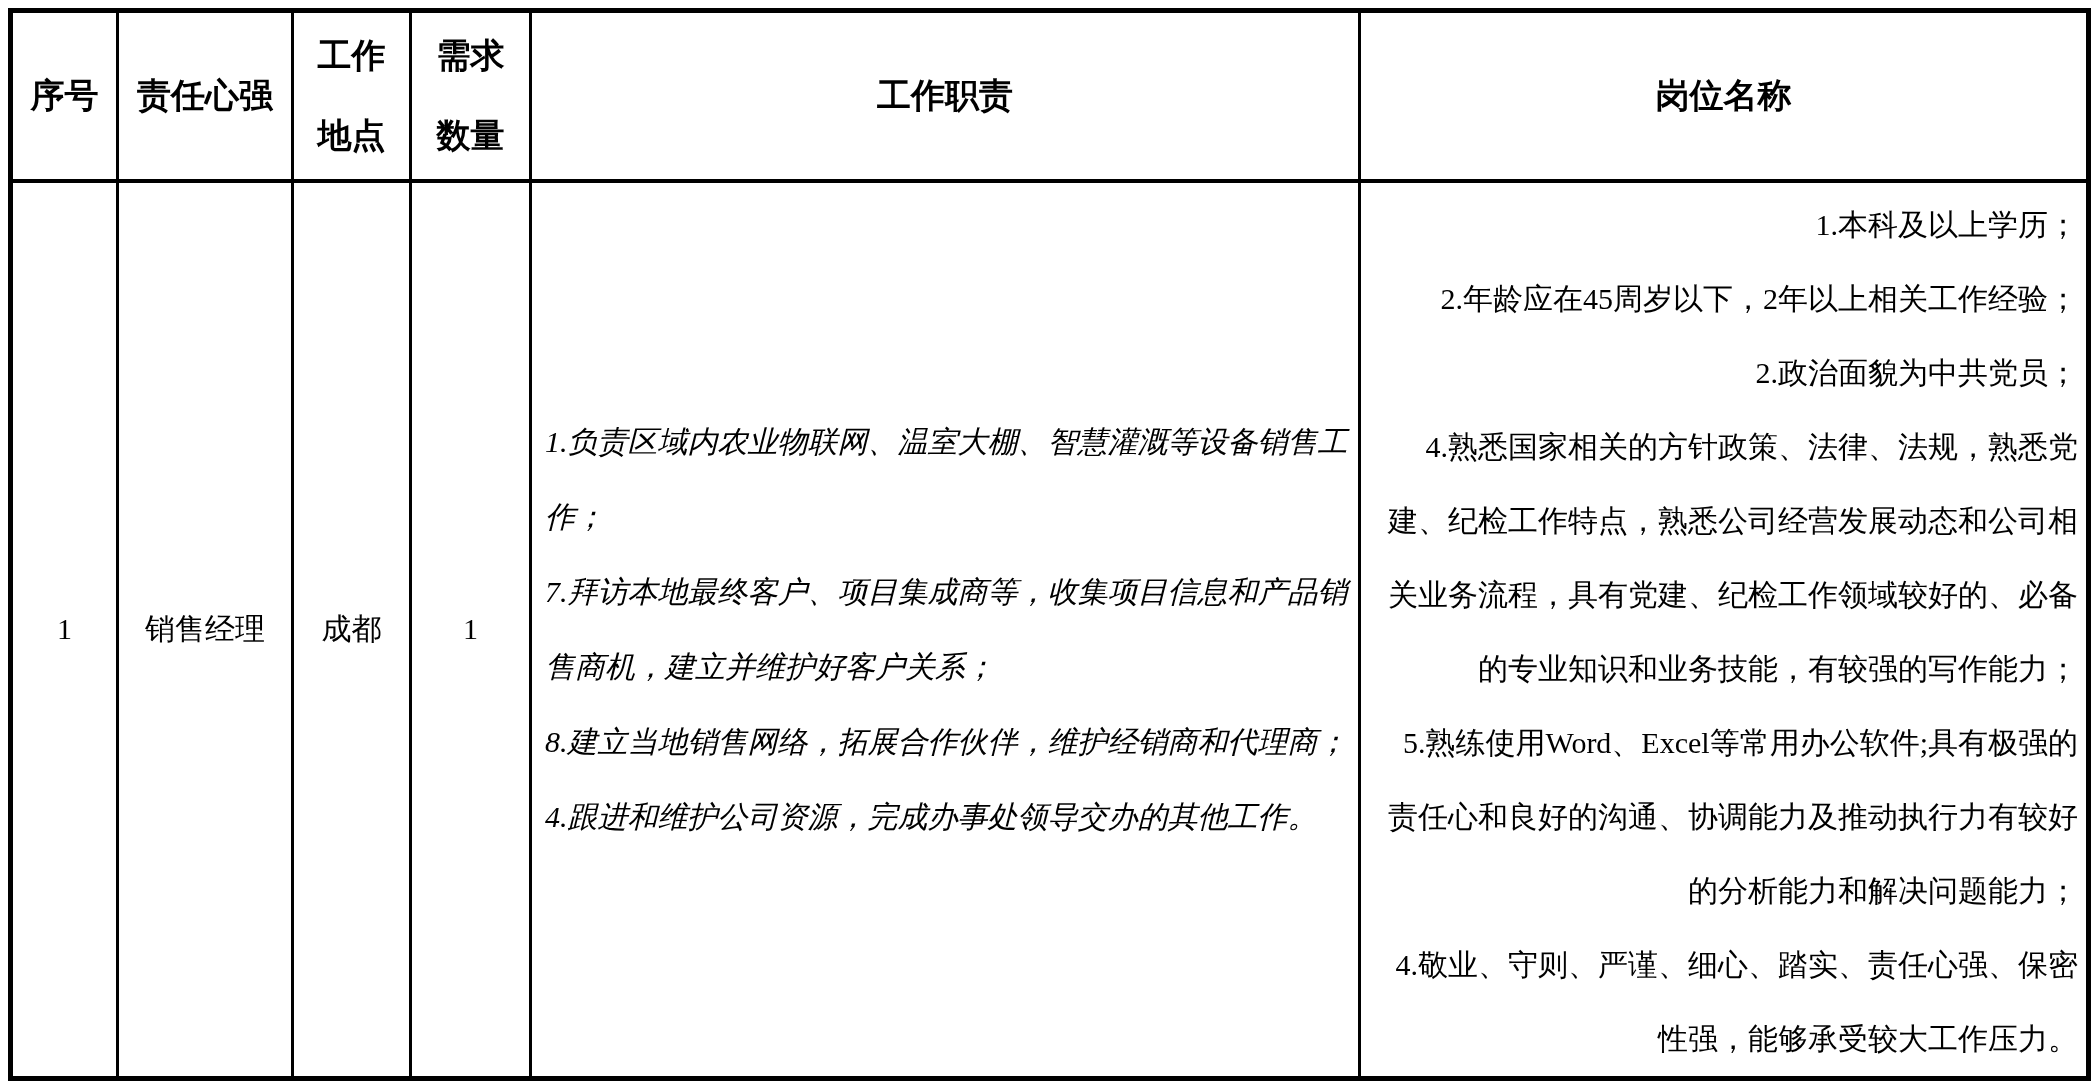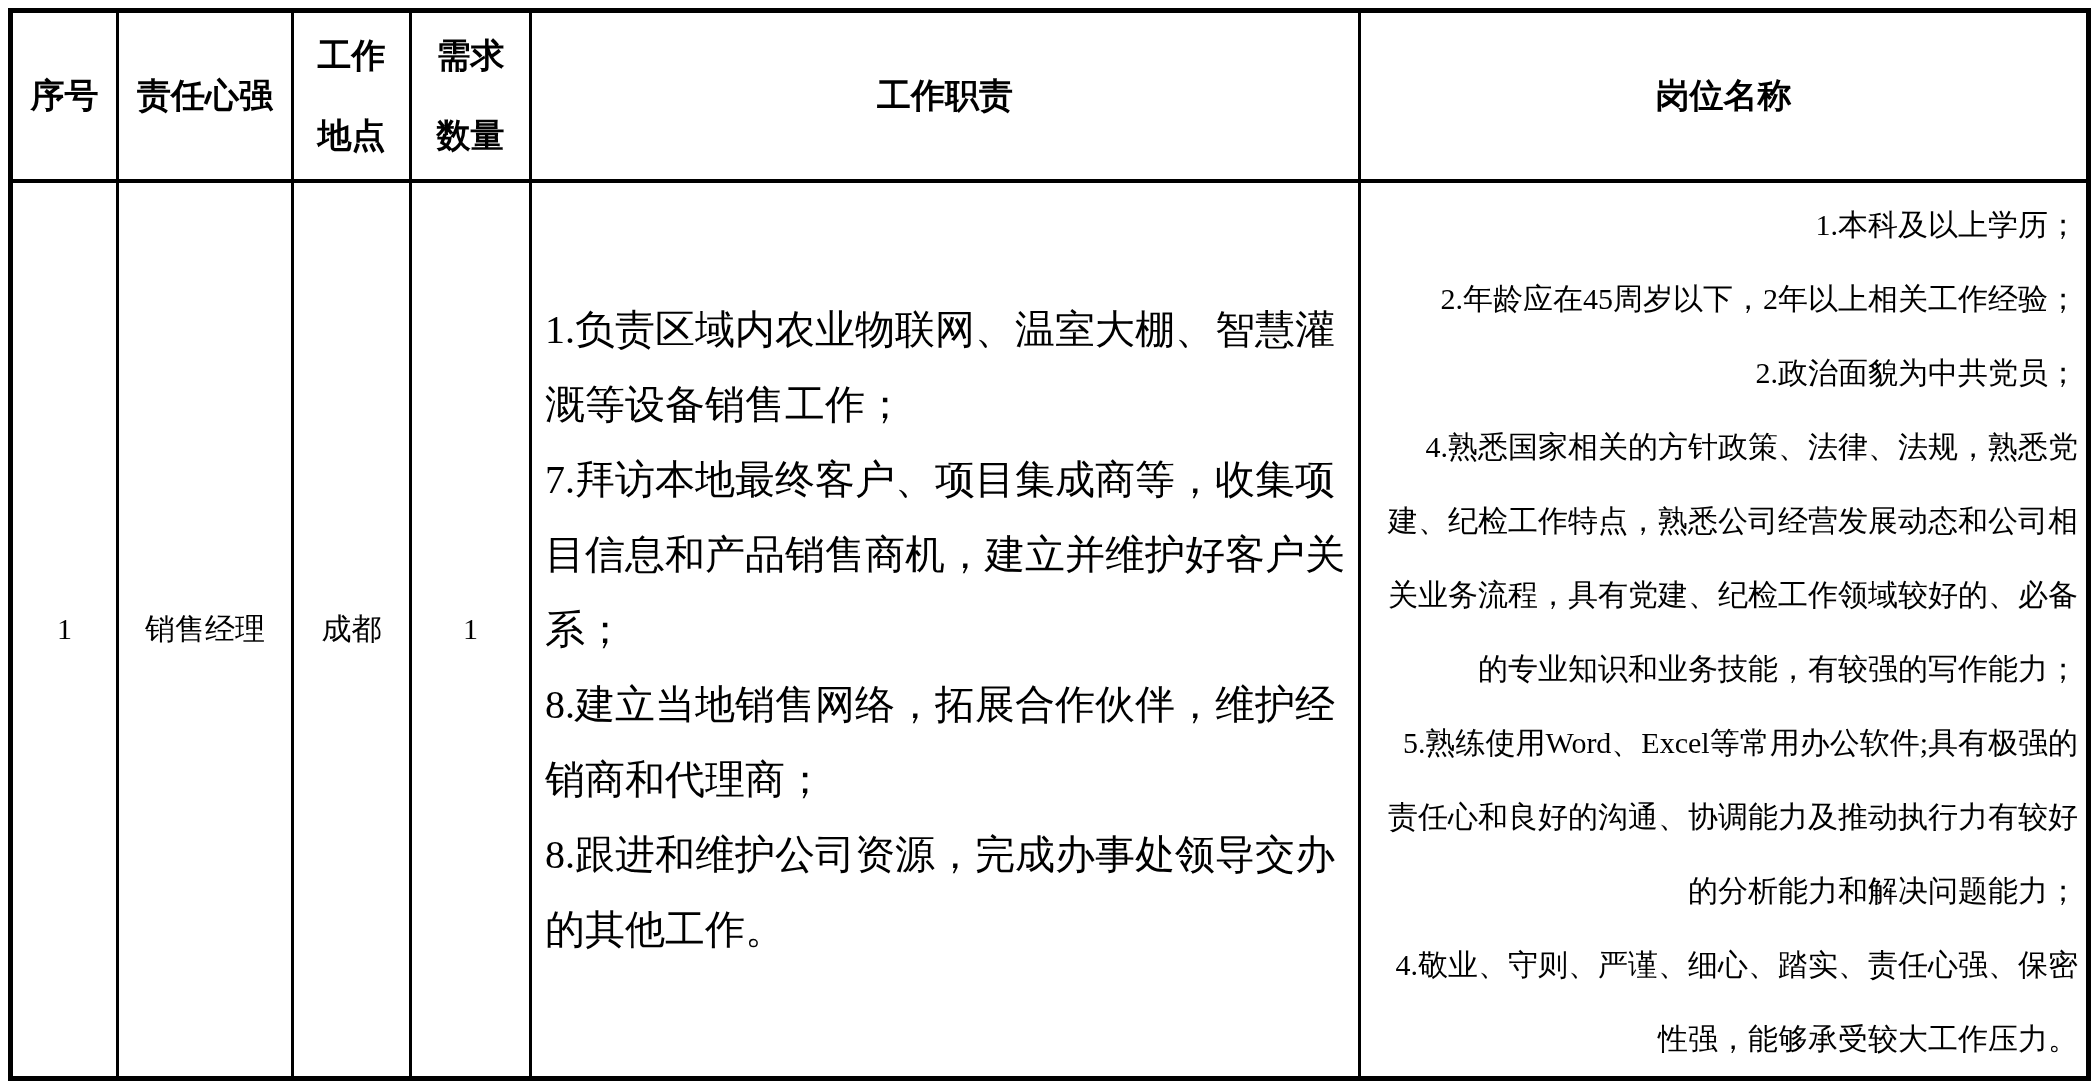--- a/index.html
+++ b/index.html
@@ -39,24 +39,25 @@
     border-bottom: 4px solid #000000;
     padding: 0;
   }
   .job-table td.cell-center {
     font-size: 30px;
     text-align: center;
     vertical-align: middle;
     padding: 0;
   }
   .job-table td.cell-duties {
-    font-size: 40px;
+    font-size: 30px;
     text-align: left;
     vertical-align: middle;
     padding: 0 2px 0 13px;
+    font-style: italic;
   }
   .job-table td.cell-requirements {
     font-size: 30px;
     text-align: right;
     vertical-align: top;
     padding: 5px 8px 0 13px;
   }
   .job-table td p {
     margin: 0;
     line-height: 75px;
@@ -92,21 +93,21 @@
   <tbody>
     <tr>
       <td class="cell-center">1</td>
       <td class="cell-center">销售经理</td>
       <td class="cell-center">成都</td>
       <td class="cell-center">1</td>
       <td class="cell-duties">
           <p>1.负责区域内农业物联网、温室大棚、智慧灌溉等设备销售工作；</p>
           <p>7.拜访本地最终客户、项目集成商等，收集项目信息和产品销售商机，建立并维护好客户关系；</p>
           <p>8.建立当地销售网络，拓展合作伙伴，维护经销商和代理商；</p>
-          <p>8.跟进和维护公司资源，完成办事处领导交办的其他工作。</p>
+          <p>4.跟进和维护公司资源，完成办事处领导交办的其他工作。</p>
         </td>
       <td class="cell-requirements">
           <p>1.本科及以上学历；</p>
           <p>2.年龄应在45周岁以下，2年以上相关工作经验；</p>
           <p>2.政治面貌为中共党员；</p>
           <p>4.熟悉国家相关的方针政策、法律、法规，熟悉党建、纪检工作特点，熟悉公司经营发展动态和公司相关业务流程，具有党建、纪检工作领域较好的、必备的专业知识和业务技能，有较强的写作能力；</p>
           <p>5.熟练使用Word、Excel等常用办公软件;具有极强的责任心和良好的沟通、协调能力及推动执行力有较好的分析能力和解决问题能力；</p>
           <p>4.敬业、守则、严谨、细心、踏实、责任心强、保密性强，能够承受较大工作压力。</p>
         </td>
     </tr>

